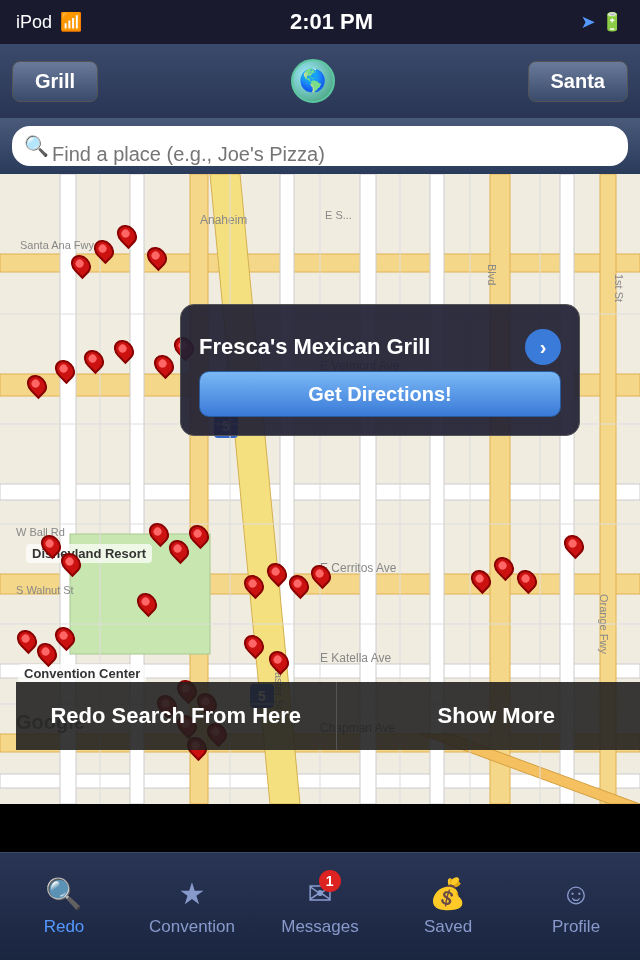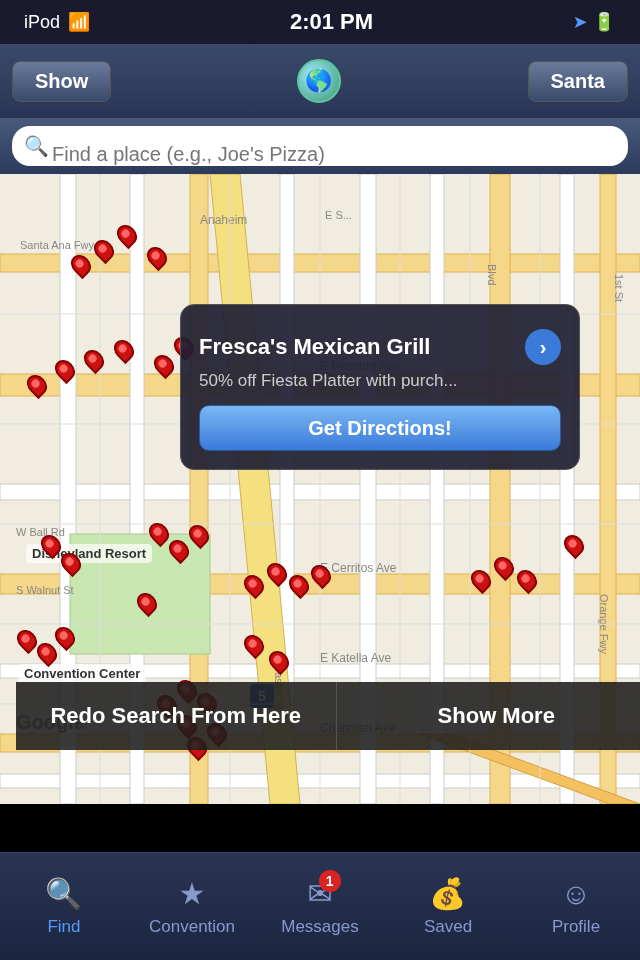--- a/index.html
+++ b/index.html
@@ -3,21 +3,21 @@
   <meta charset="utf-8">
   <style>
     * { margin: 0; padding: 0; box-sizing: border-box; }
     body { width: 640px; height: 960px; overflow: hidden; font-family: -apple-system, 'Helvetica Neue', Arial, sans-serif; background: #000; }
 
     
     .status-bar {
       width: 640px; height: 44px;
       background: #1a1a2e;
       display: flex; align-items: center; justify-content: space-between;
-      padding: 0 24px;
+      padding: 0 16px;
       color: #fff; font-size: 18px; font-weight: 500;
     }
     .status-left { display: flex; align-items: center; gap: 8px; }
     .status-center { font-size: 22px; font-weight: 600; }
     .status-right { display: flex; align-items: center; gap: 6px; }
 
     
     .nav-bar {
       width: 640px; height: 74px;
       background: linear-gradient(to bottom, #3a4a6b, #2a3555);
@@ -210,21 +210,21 @@
     <span>📶</span>
   </div>
   <div class="status-center">2:01 PM</div>
   <div class="status-right">
     <span style="color:#5599ff;font-size:18px;">➤</span>
     <span>🔋</span>
   </div>
 </div>
 
 <div class="nav-bar">
-  <button class="nav-btn">Show</button>
+  <button class="nav-btn">Grill</button>
   <div class="nav-logo">
     <div class="nav-logo-circle">🌎</div>
   </div>
   <button class="nav-btn">Santa</button>
 </div>
 
 <div class="search-bar">
   <div class="search-wrapper">
     <span class="search-icon-inner">🔍</span>
     <input class="search-input" type="text" placeholder="Find a place (e.g., Joe's Pizza)" style="">
@@ -343,38 +343,37 @@
 
   <div class="pin" style="left:138px;top:418px;"></div>
   <div class="pin" style="left:245px;top:460px;"></div>
   <div class="pin" style="left:270px;top:476px;"></div>
 
   <div class="popup">
     <div class="popup-header">
       <span class="popup-title">Fresca's Mexican Grill</span>
       <div class="popup-chevron">›</div>
     </div>
-    <div class="popup-subtitle">50% off Fiesta Platter with purch...</div>
     <button class="popup-btn">Get Directions!</button>
   </div>
 
   <div class="google-watermark">Google</div>
 
   <div class="bottom-actions">
     <button class="action-btn">Redo Search From Here</button>
     <button class="action-btn">Show More</button>
   </div>
 </div>
 
 <div class="tab-bar">
   <div class="tab-item active">
     <div class="tab-icon-wrapper">
       <span class="tab-icon" style="color:#5599ff;">🔍</span>
     </div>
-    <span class="tab-label" style="color:#5599ff;">Find</span>
+    <span class="tab-label" style="color:#5599ff;">Redo</span>
   </div>
   <div class="tab-item">
     <span class="tab-icon">★</span>
     <span class="tab-label">Convention</span>
   </div>
   <div class="tab-item">
     <div class="tab-icon-wrapper" style="position:relative;">
       <span class="tab-icon">✉</span>
       <span class="badge">1</span>
     </div>

